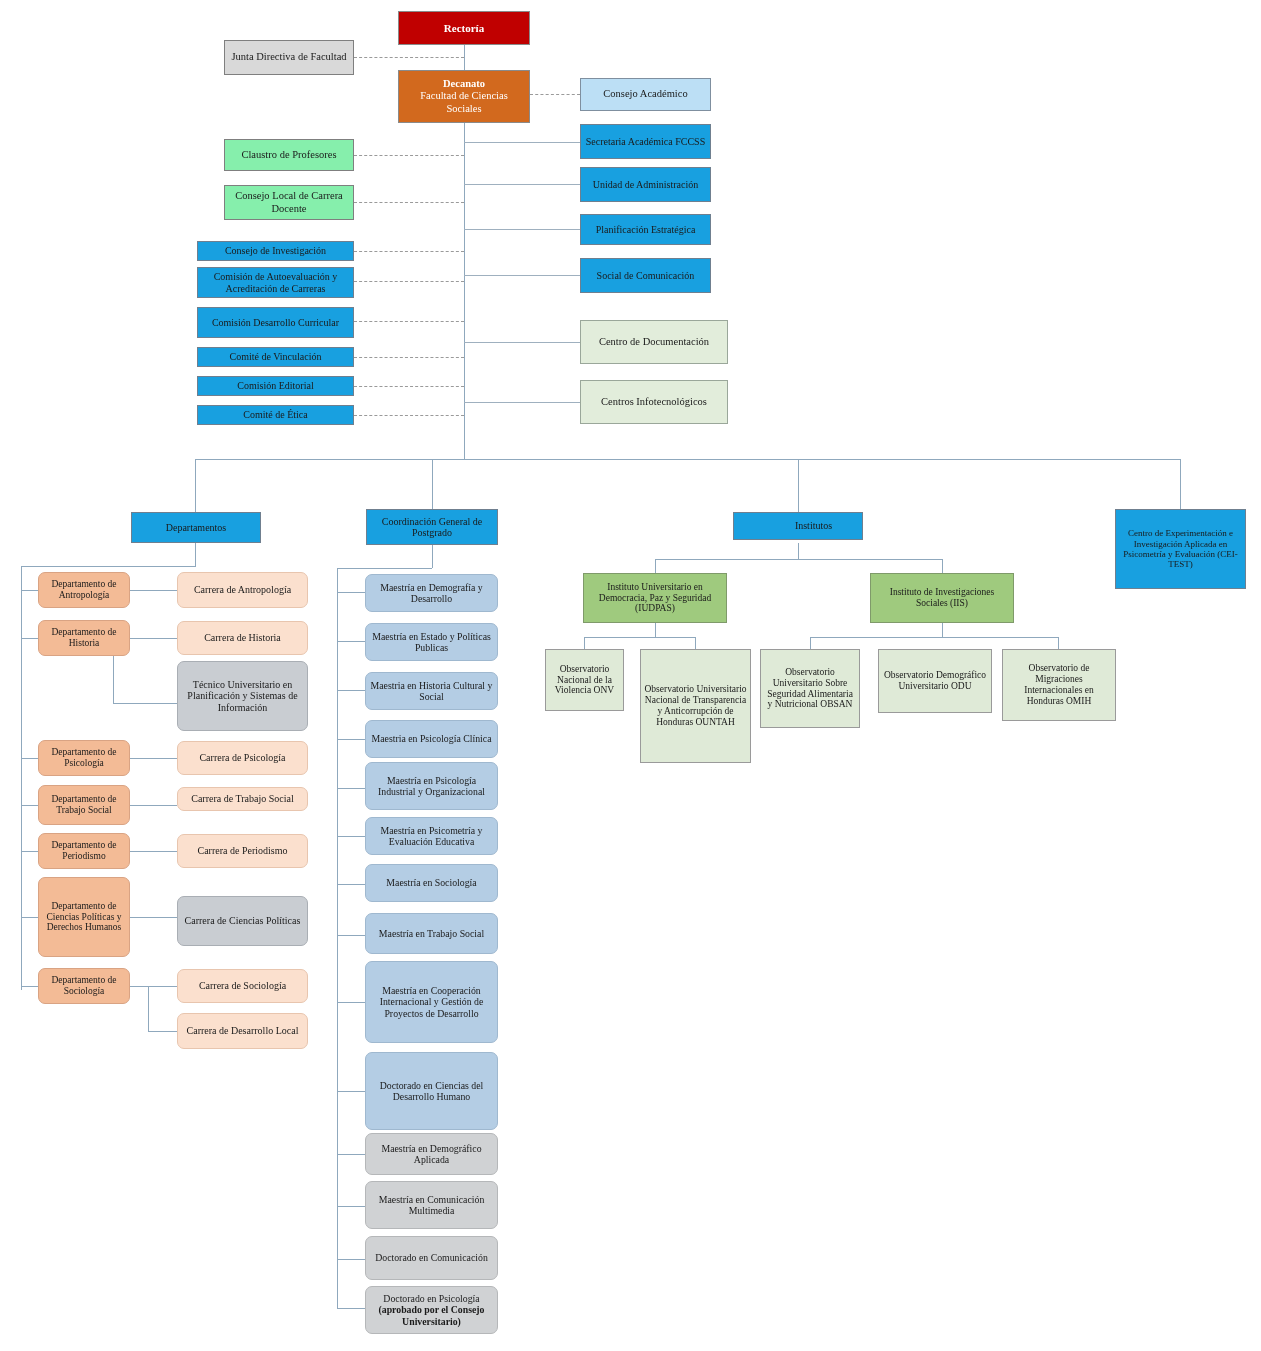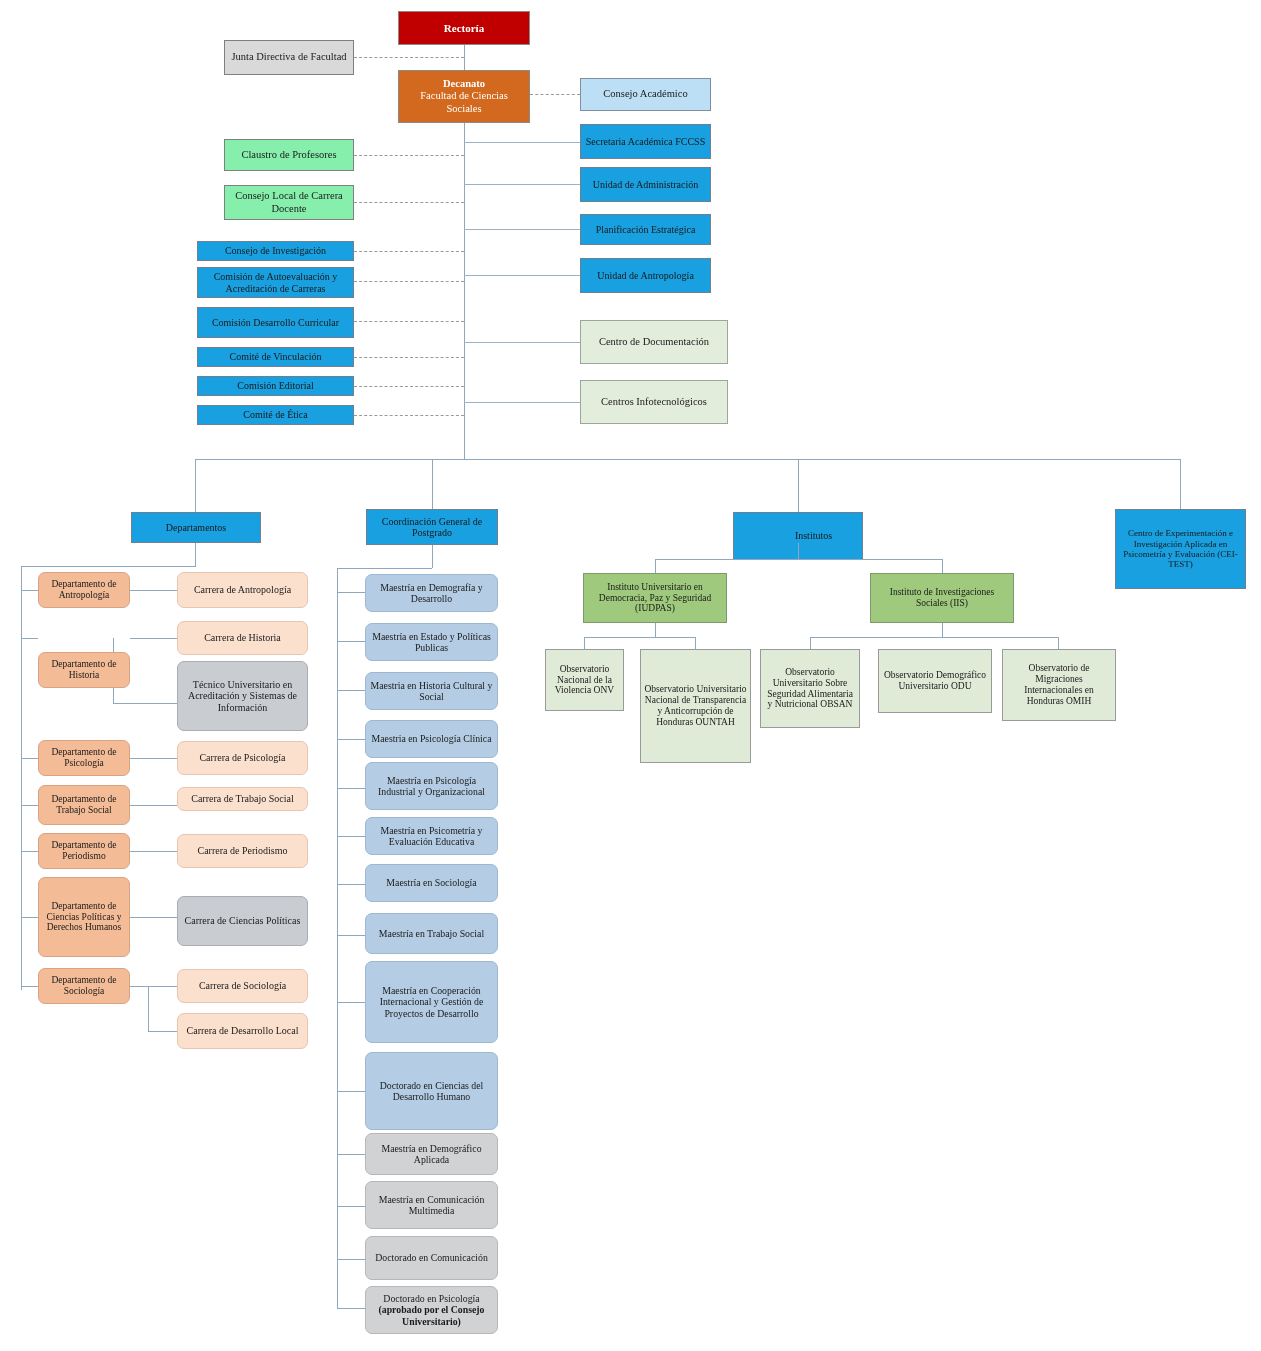--- a/index.html
+++ b/index.html
@@ -105,21 +105,21 @@
   <div class="node s-blue" style="left:580px;top:124px;width:131px;height:35px;">
     <span>Secretaria Académica FCCSS</span>
   </div>
   <div class="node s-blue" style="left:580px;top:167px;width:131px;height:35px;">
     <span>Unidad de Administración</span>
   </div>
   <div class="node s-blue" style="left:580px;top:214px;width:131px;height:31px;">
     <span>Planificación Estratégica</span>
   </div>
   <div class="node s-blue" style="left:580px;top:258px;width:131px;height:35px;">
-    <span>Unidad de Antropología</span>
+    <span>Social de Comunicación</span>
   </div>
 
   <div class="node s-green" style="left:580px;top:320px;width:148px;height:44px;">
     <span>Centro de Documentación</span>
   </div>
   <div class="node s-green" style="left:580px;top:380px;width:148px;height:44px;">
     <span>Centros Infotecnológicos</span>
   </div>
 
   <div class="ln lnh" style="left:195px;top:459px;width:985px;"></div>
@@ -127,21 +127,21 @@
   <div class="ln lnv" style="left:432px;top:459px;height:53px;"></div>
   <div class="ln lnv" style="left:798px;top:459px;height:53px;"></div>
   <div class="ln lnv" style="left:1180px;top:459px;height:53px;"></div>
 
   <div class="node s-blue" style="left:131px;top:512px;width:130px;height:31px;">
     <span>Departamentos</span>
   </div>
   <div class="node s-blue" style="left:366px;top:509px;width:132px;height:36px;">
     <span>Coordinación General de Postgrado</span>
   </div>
-  <div class="node s-blue" style="left:733px;top:512px;width:130px;height:48px;padding-left:34px;">
+  <div class="node s-blue" style="left:733px;top:512px;width:130px;height:28px;padding-left:34px;">
     <span>Institutos</span>
   </div>
   <div class="node s-blue" style="left:1115px;top:509px;width:131px;height:80px;font-size:9px;">
     <span>Centro de Experimentación e Investigación Aplicada en Psicometría y Evaluación (CEI-TEST)</span>
   </div>
 
   <div class="ln lnv" style="left:195px;top:543px;height:23px;"></div>
   <div class="ln lnh" style="left:21px;top:566px;width:175px;"></div>
   <div class="ln lnv" style="left:21px;top:566px;height:424px;"></div>
 
@@ -162,21 +162,21 @@
   <div class="ln lnh" style="left:130px;top:851px;width:47px;"></div>
   <div class="ln lnh" style="left:130px;top:917px;width:47px;"></div>
   <div class="ln lnh" style="left:130px;top:986px;width:18px;"></div>
   <div class="ln lnv" style="left:148px;top:986px;height:45px;"></div>
   <div class="ln lnh" style="left:148px;top:986px;width:29px;"></div>
   <div class="ln lnh" style="left:148px;top:1031px;width:29px;"></div>
 
   <div class="node s-peach" style="left:38px;top:572px;width:92px;height:36px;">
     <span>Departamento de Antropología</span>
   </div>
-  <div class="node s-peach" style="left:38px;top:652px;width:92px;height:36px;">
+  <div class="node s-peach" style="left:38px;top:620px;width:92px;height:36px;">
     <span>Departamento de Historia</span>
   </div>
   <div class="node s-peach" style="left:38px;top:740px;width:92px;height:36px;">
     <span>Departamento de Psicología</span>
   </div>
   <div class="node s-peach" style="left:38px;top:785px;width:92px;height:40px;">
     <span>Departamento de Trabajo Social</span>
   </div>
   <div class="node s-peach" style="left:38px;top:833px;width:92px;height:36px;">
     <span>Departamento de Periodismo</span>
@@ -188,21 +188,21 @@
     <span>Departamento de Sociología</span>
   </div>
 
   <div class="node s-peachlite" style="left:177px;top:572px;width:131px;height:36px;">
     <span>Carrera de Antropología</span>
   </div>
   <div class="node s-peachlite" style="left:177px;top:621px;width:131px;height:34px;">
     <span>Carrera de Historia</span>
   </div>
   <div class="node s-graycard" style="left:177px;top:661px;width:131px;height:70px;">
-    <span>Técnico Universitario en Acreditación y Sistemas de Información</span>
+    <span>Técnico Universitario en Planificación y Sistemas de Información</span>
   </div>
   <div class="node s-peachlite" style="left:177px;top:741px;width:131px;height:34px;">
     <span>Carrera de Psicología</span>
   </div>
   <div class="node s-peachlite" style="left:177px;top:787px;width:131px;height:24px;">
     <span>Carrera de Trabajo Social</span>
   </div>
   <div class="node s-peachlite" style="left:177px;top:834px;width:131px;height:34px;">
     <span>Carrera de Periodismo</span>
   </div>

